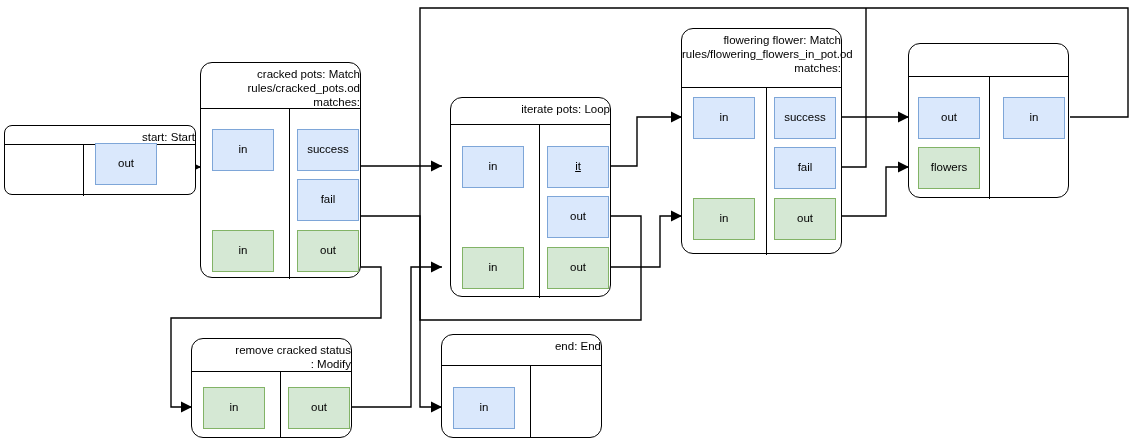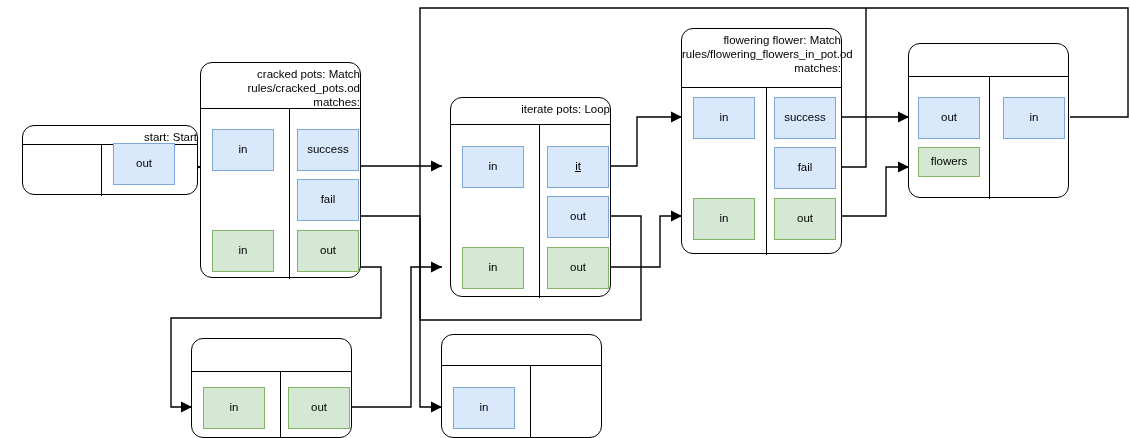--- a/index.html
+++ b/index.html
@@ -111,21 +111,21 @@
       <polygon points="671,111.5 682,117 671,122.5" class="arrow-head"></polygon>
       <path class="edge-path" d="M 600 216 L 641 216 L 641 320 L 420 320 L 420 8 L 1128 8 L 1128 117 L 1070 117"></path>
       <path class="edge-path" d="M 600 267 L 660 267 L 660 216 L 682 216"></path>
       <polygon points="671,210.5 682,216 671,221.5" class="arrow-head"></polygon>
       <path class="edge-path" d="M 840 117 L 909 117"></path>
       <polygon points="898,111.5 909,117 898,122.5" class="arrow-head"></polygon>
       <path class="edge-path" d="M 840 167 L 866 167 L 866 8"></path>
       <path class="edge-path" d="M 840 216 L 886 216 L 886 167 L 909 167"></path>
       <polygon points="898,161.5 909,167 898,172.5" class="arrow-head"></polygon>
     </svg>
-<div class="node" style="left: 22px; top: 125px; width: 176px; height: 70px;">
+<div class="node" style="left: 4px; top: 125px; width: 192px; height: 70px; border-radius: 8px;">
       <div class="node-title">start: Start</div>
       <div class="node-divider-h" style="top: 18px;"></div>
       <div class="node-divider-v" style="left: 78px; top: 18px; height: 52px;"></div>
       <div class="port blue" style="left: 90px; top: 17px; width: 62px; height: 42px;">
         <span>out</span>
       </div>
     </div>
     <div class="node" style="left: 200px; top: 62px; width: 161px; height: 216px;">
       <div class="node-title">cracked pots: Match
 rules/cracked_pots.od
@@ -189,37 +189,40 @@
       <div class="port green" style="left: 92px; top: 169px; width: 62px; height: 42px;">
         <span>out</span>
       </div>
     </div>
     <div class="node" style="left: 908px; top: 43px; width: 161px; height: 155px;">
       <div class="node-divider-h" style="top: 32px;"></div>
       <div class="node-divider-v" style="left: 80px; top: 32px; height: 123px;"></div>
       <div class="port blue" style="left: 9px; top: 53px; width: 62px; height: 42px;">
         <span>out</span>
       </div>
-      <div class="port green" style="left: 9px; top: 103px; width: 62px; height: 30px; justify-content: center;">
+      <div class="port green" style="left: 9px; top: 103px; width: 62px; height: 42px; justify-content: center;">
         <span>flowers</span>
       </div>
       <div class="port blue" style="left: 94px; top: 53px; width: 62px; height: 42px;">
         <span>in</span>
       </div>
     </div>
     <div class="node" style="left: 191px; top: 338px; width: 161px; height: 100px;">
+      <div class="node-title">remove cracked status
+: Modify</div>
       <div class="node-divider-h" style="top: 32px;"></div>
       <div class="node-divider-v" style="left: 88px; top: 32px; height: 68px;"></div>
       <div class="port green" style="left: 11px; top: 48px; width: 62px; height: 42px;">
         <span>in</span>
       </div>
       <div class="port green" style="left: 96px; top: 48px; width: 62px; height: 42px;">
         <span>out</span>
       </div>
     </div>
     <div class="node" style="left: 441px; top: 334px; width: 161px; height: 104px;">
+      <div class="node-title">end: End</div>
       <div class="node-divider-h" style="top: 30px;"></div>
       <div class="node-divider-v" style="left: 88px; top: 30px; height: 74px;"></div>
       <div class="port blue" style="left: 11px; top: 52px; width: 62px; height: 42px;">
         <span>in</span>
       </div>
     </div>
   </div>
 
 </body></html>

